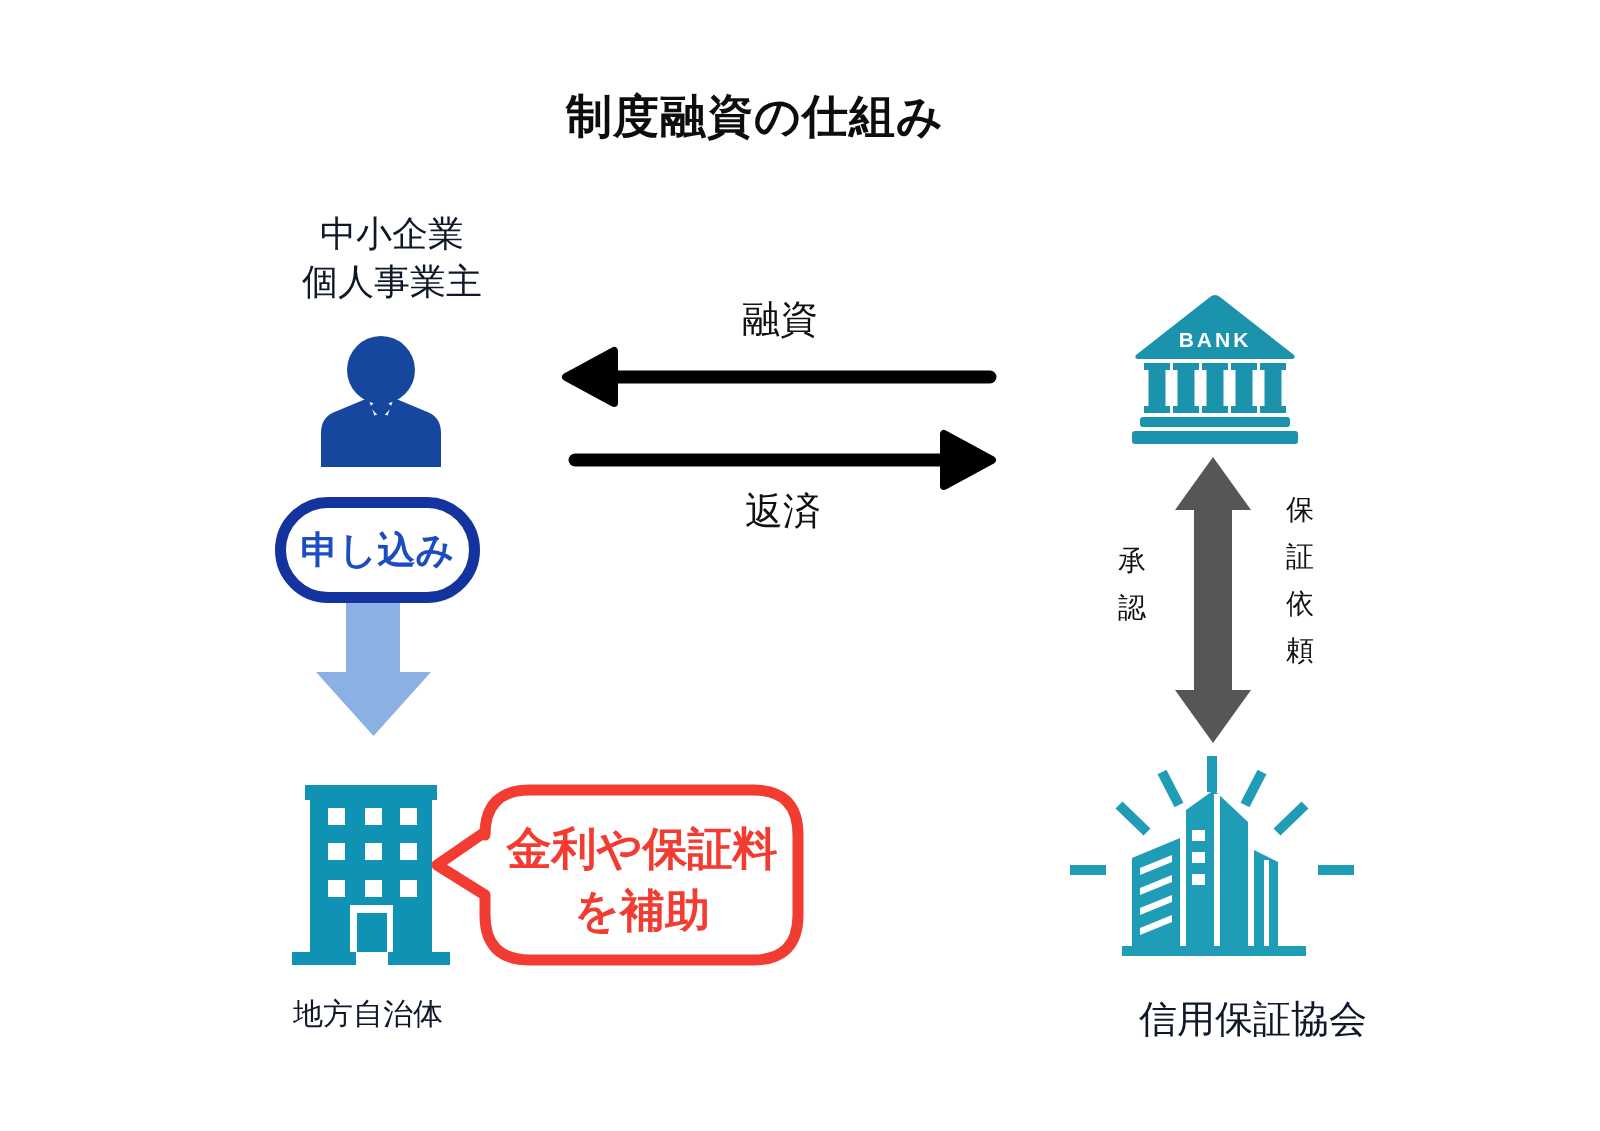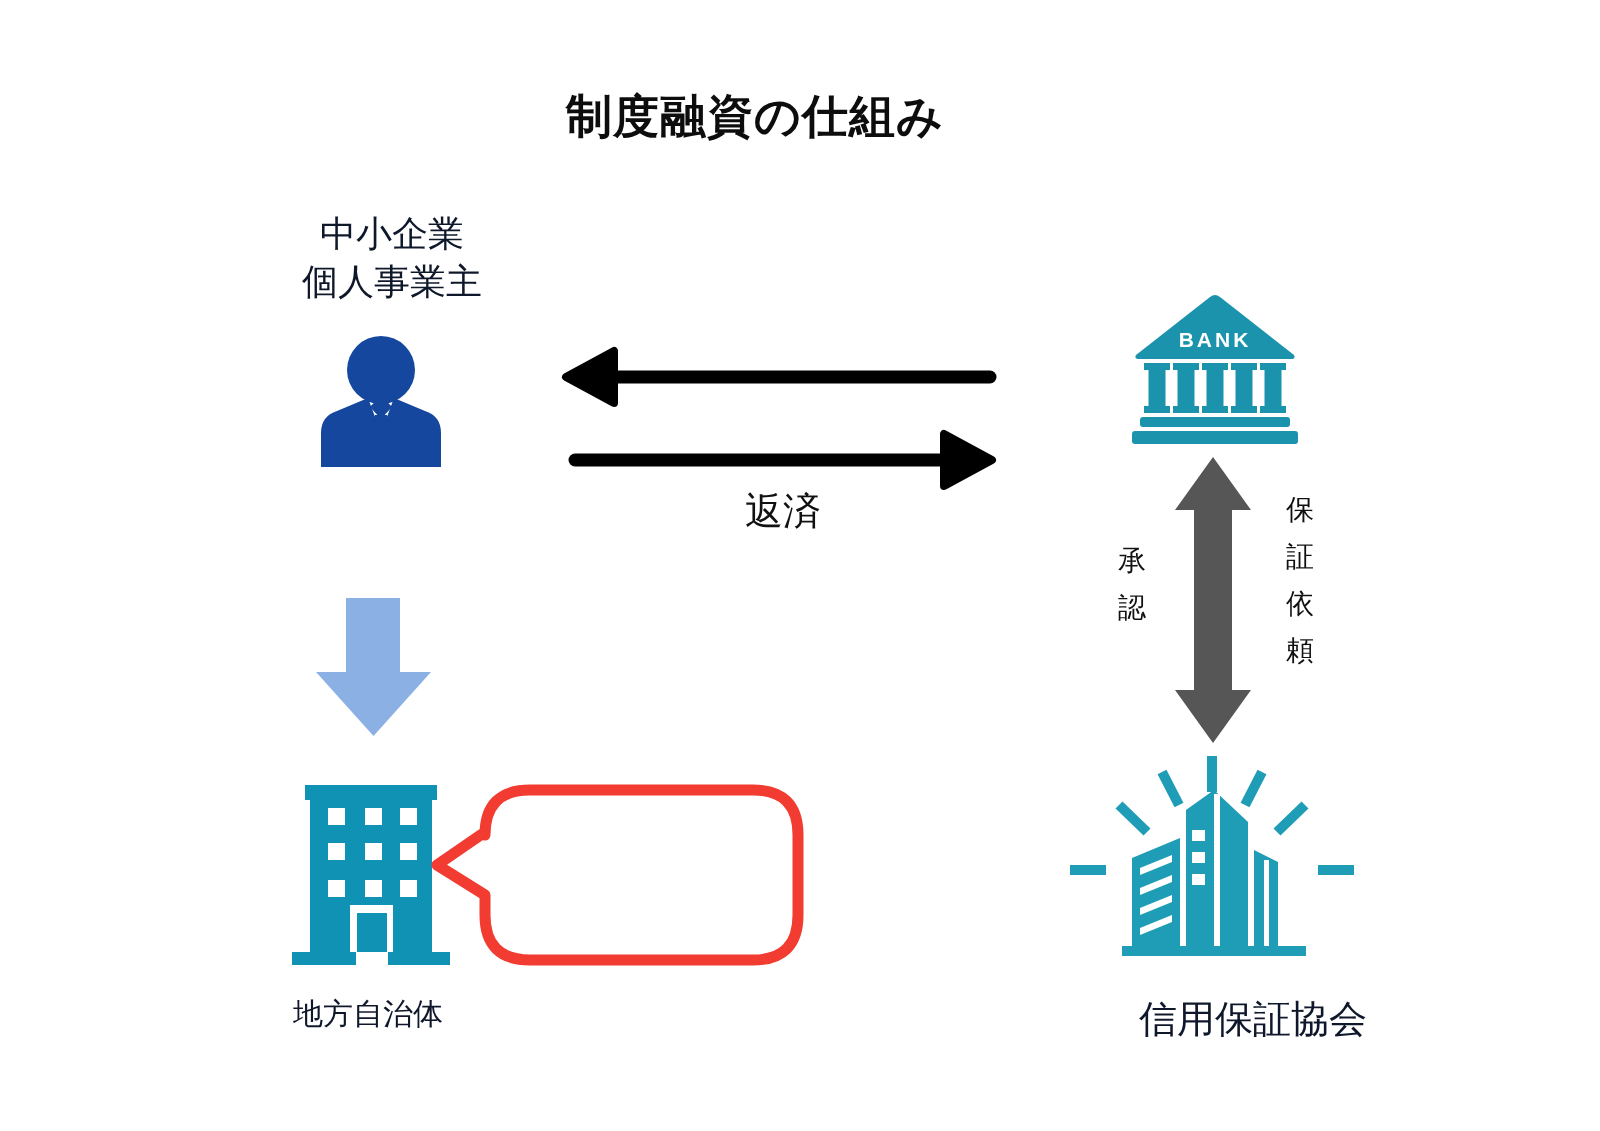--- a/index.html
+++ b/index.html
@@ -47,20 +47,21 @@
 <div class="canvas">
 
   <div class="abs title">制度融資の仕組み</div>
 
   <div class="abs actor-label sme-label">
     <div>中小企業</div>
     <div>個人事業主</div>
   </div>
 
 
+  <div class="abs flow-label loan-label">融資</div>
   <div class="abs flow-label repay-label">返済</div>
   <div class="abs vlabel approval-label">承認</div>
   <div class="abs vlabel request-label">保証依頼</div>
 
   <svg class="abs layer" width="1600" height="1131" viewBox="0 0 1600 1131">
 
     <g>
       <line x1="606" y1="377" x2="990" y2="377" stroke="#000" stroke-width="13" stroke-linecap="round"></line>
       <path d="M566,377 L614,351 L614,403 Z" fill="#000" stroke="#000" stroke-width="8" stroke-linejoin="round"></path>
     </g>
@@ -99,20 +100,23 @@
         <rect x="105.5" y="79" width="17" height="36"></rect>
         <rect x="101" y="115" width="26" height="7"></rect>
       <rect x="130" y="72" width="26" height="7"></rect>
         <rect x="134.5" y="79" width="17" height="36"></rect>
         <rect x="130" y="115" width="26" height="7"></rect>
     </g>
     <rect x="10" y="126" width="150" height="10" rx="3" fill="#1b93ad"></rect>
     <rect x="2" y="140" width="166" height="13" rx="3" fill="#1b93ad"></rect>
   </svg>
 
+  <div class="abs pill">
+    <span class="pill-text">申し込み</span>
+  </div>
 
   <svg class="abs" style="left:292px;top:783px;" width="160" height="182" viewBox="0 0 160 182">
     <rect x="13" y="2" width="132" height="15" fill="#0f92b4"></rect>
     <rect x="18" y="17" width="122" height="152" fill="#0f92b4"></rect>
     <g fill="#ffffff">
       <rect x="36" y="25" width="17" height="17"></rect>
         <rect x="73" y="25" width="17" height="17"></rect>
         <rect x="108" y="25" width="17" height="17"></rect>
       <rect x="36" y="60" width="17" height="17"></rect>
         <rect x="73" y="60" width="17" height="17"></rect>
@@ -125,20 +129,24 @@
     <rect x="65" y="130" width="30" height="39" fill="#0f92b4"></rect>
     <rect x="0" y="169" width="64" height="13" fill="#0f92b4"></rect>
     <rect x="96" y="169" width="62" height="13" fill="#0f92b4"></rect>
   </svg>
 
   <div class="abs actor-label gov-label">地方自治体</div>
 
   <svg class="abs layer" width="1600" height="1131" viewBox="0 0 1600 1131">
     <path d="M530,790 H753 Q798,790 798,835 V915 Q798,960 753,960 H530 Q485,960 485,915 V895 L437,865 L485,832 V835 Q485,790 530,790 Z" fill="#ffffff" stroke="#f23b31" stroke-width="11" stroke-linejoin="round"></path>
   </svg>
+  <div class="abs bubble-text">
+    <div>金利や保証料</div>
+    <div>を補助</div>
+  </div>
 
   <svg class="abs" style="left:1062px;top:750px;" width="300" height="215" viewBox="0 0 300 215">
     <g stroke="#1f9db6" stroke-width="10" stroke-linecap="butt">
       <line x1="150" y1="6" x2="150" y2="42"></line>
       <line x1="100" y1="22" x2="117" y2="55"></line>
       <line x1="200" y1="22" x2="183" y2="55"></line>
       <line x1="57" y1="55" x2="85" y2="82"></line>
       <line x1="243" y1="55" x2="215" y2="82"></line>
       <line x1="8" y1="120" x2="44" y2="120"></line>
       <line x1="292" y1="120" x2="256" y2="120"></line>

